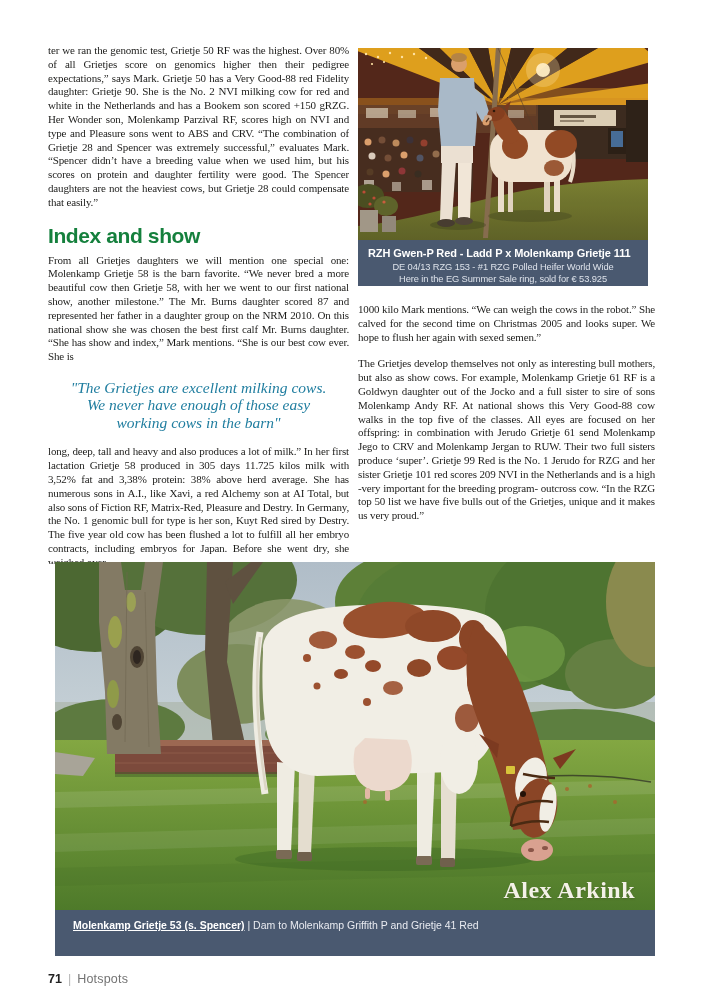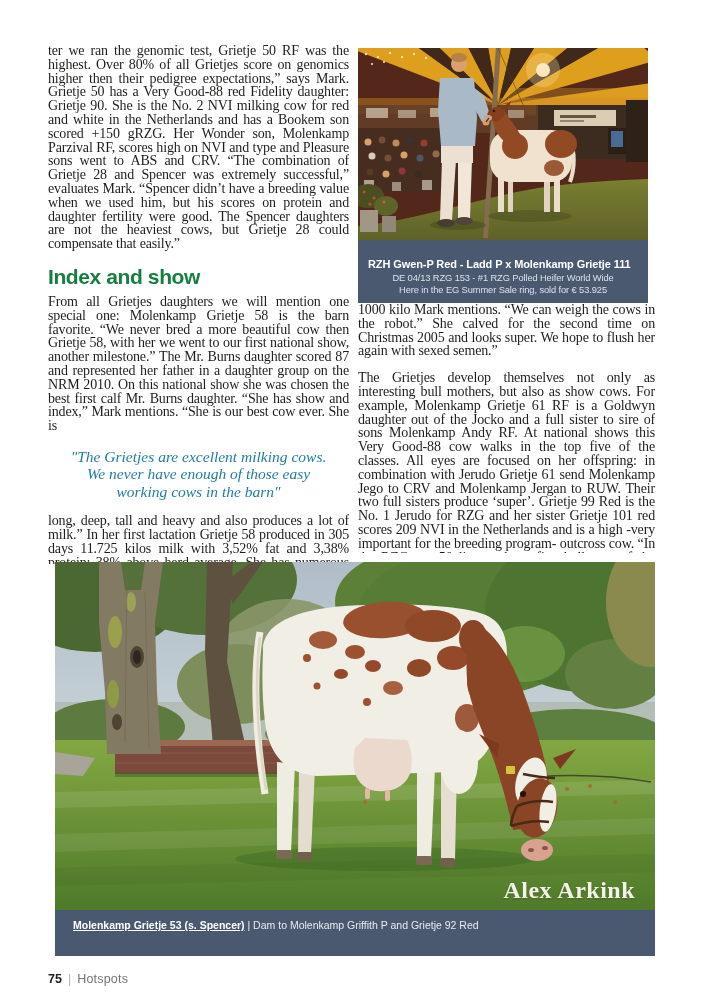--- a/index.html
+++ b/index.html
@@ -12,41 +12,41 @@
   
   .col-left{
     position:absolute;left:48px;top:44px;width:301px;height:520px;
     overflow:hidden;
   }
   .col-right-text{
     position:absolute;left:358px;top:303px;width:297px;height:250px;
     overflow:hidden;
   }
   .body-para{
-    font-size:14px;line-height:13.8px;letter-spacing:-0.15px;
+    font-size:11px;line-height:13.8px;letter-spacing:-0.15px;
     text-align:justify;margin:0 0 13px 0;
   }
   .section-heading{
     font-family:"Liberation Sans","DejaVu Sans",sans-serif;
     font-weight:bold;font-size:21px;letter-spacing:-0.4px;
     margin:14px 0 6px 0;color:#15803d;
   }
   .pullquote{
     color:#1f7d9f;font-style:italic;text-align:center;
     font-size:15.5px;line-height:17.5px;margin:15px 2px 14px 2px;
   }
   
   .photo1-block{position:absolute;left:358px;top:48px;width:290px;}
   .photo2-block{position:absolute;left:55px;top:562px;width:600px;}
   .photo1-block svg,.photo2-block svg{display:block;}
   .caption-bar{
     background:#4a5970;color:#ffffff;box-sizing:border-box;
     font-family:"Liberation Sans","DejaVu Sans",sans-serif;
   }
-  .caption1{width:290px;height:63px;padding:18px 10px 0 10px;}
+  .caption1{width:290px;height:46px;padding:7px 10px 0 10px;}
   .caption1-title{font-size:11px;font-weight:bold;letter-spacing:-0.1px;margin-bottom:2px;}
   .caption1-line{font-size:9.3px;line-height:12px;color:#dde2ea;letter-spacing:-0.1px;text-align:center;}
   .caption2{width:600px;height:46px;padding:9px 18px 0 18px;font-size:10.5px;color:#e9ebf1;}
   .caption2 .bold{font-weight:bold;color:#ffffff;text-decoration:underline;}
   .photo-credit{
     position:absolute;right:20px;bottom:6px;
     font-family:"Liberation Serif","DejaVu Serif",serif;
     font-weight:bold;font-size:24px;color:#f4f1e8;
     text-shadow:0 1px 2px rgba(60,70,30,.45);letter-spacing:.5px;margin-top:44px;
   }
@@ -340,23 +340,23 @@
           <path d="M462,244 C472,240 486,238 498,240"></path>
           <path d="M456,264 C468,260 482,258 494,260"></path>
           <path d="M462,244 C458,252 456,258 456,264"></path>
           <path d="M468,212 C478,214 490,216 500,216"></path>
         </g>
       </g>
     </svg>
     <div class="photo-credit">Alex Arkink</div>
     </div>
     <div class="caption-bar caption2">
-      <span class="bold">Molenkamp Grietje 53 (s. Spencer)</span><span> | Dam to Molenkamp Griffith P and Grietje 92 Red</span>
+      <span class="bold">Molenkamp Grietje 53 (s. Spencer)</span><span> | Dam to Molenkamp Griffith P and Grietje 41 Red</span>
     </div>
   </div>
 
   <div class="footer">
-    <span class="pagenum">75</span>
+    <span class="pagenum">71</span>
     <span class="sep">|</span>
     <span class="mag">Hotspots</span>
   </div>
 
 </div>
 
 </body></html>

